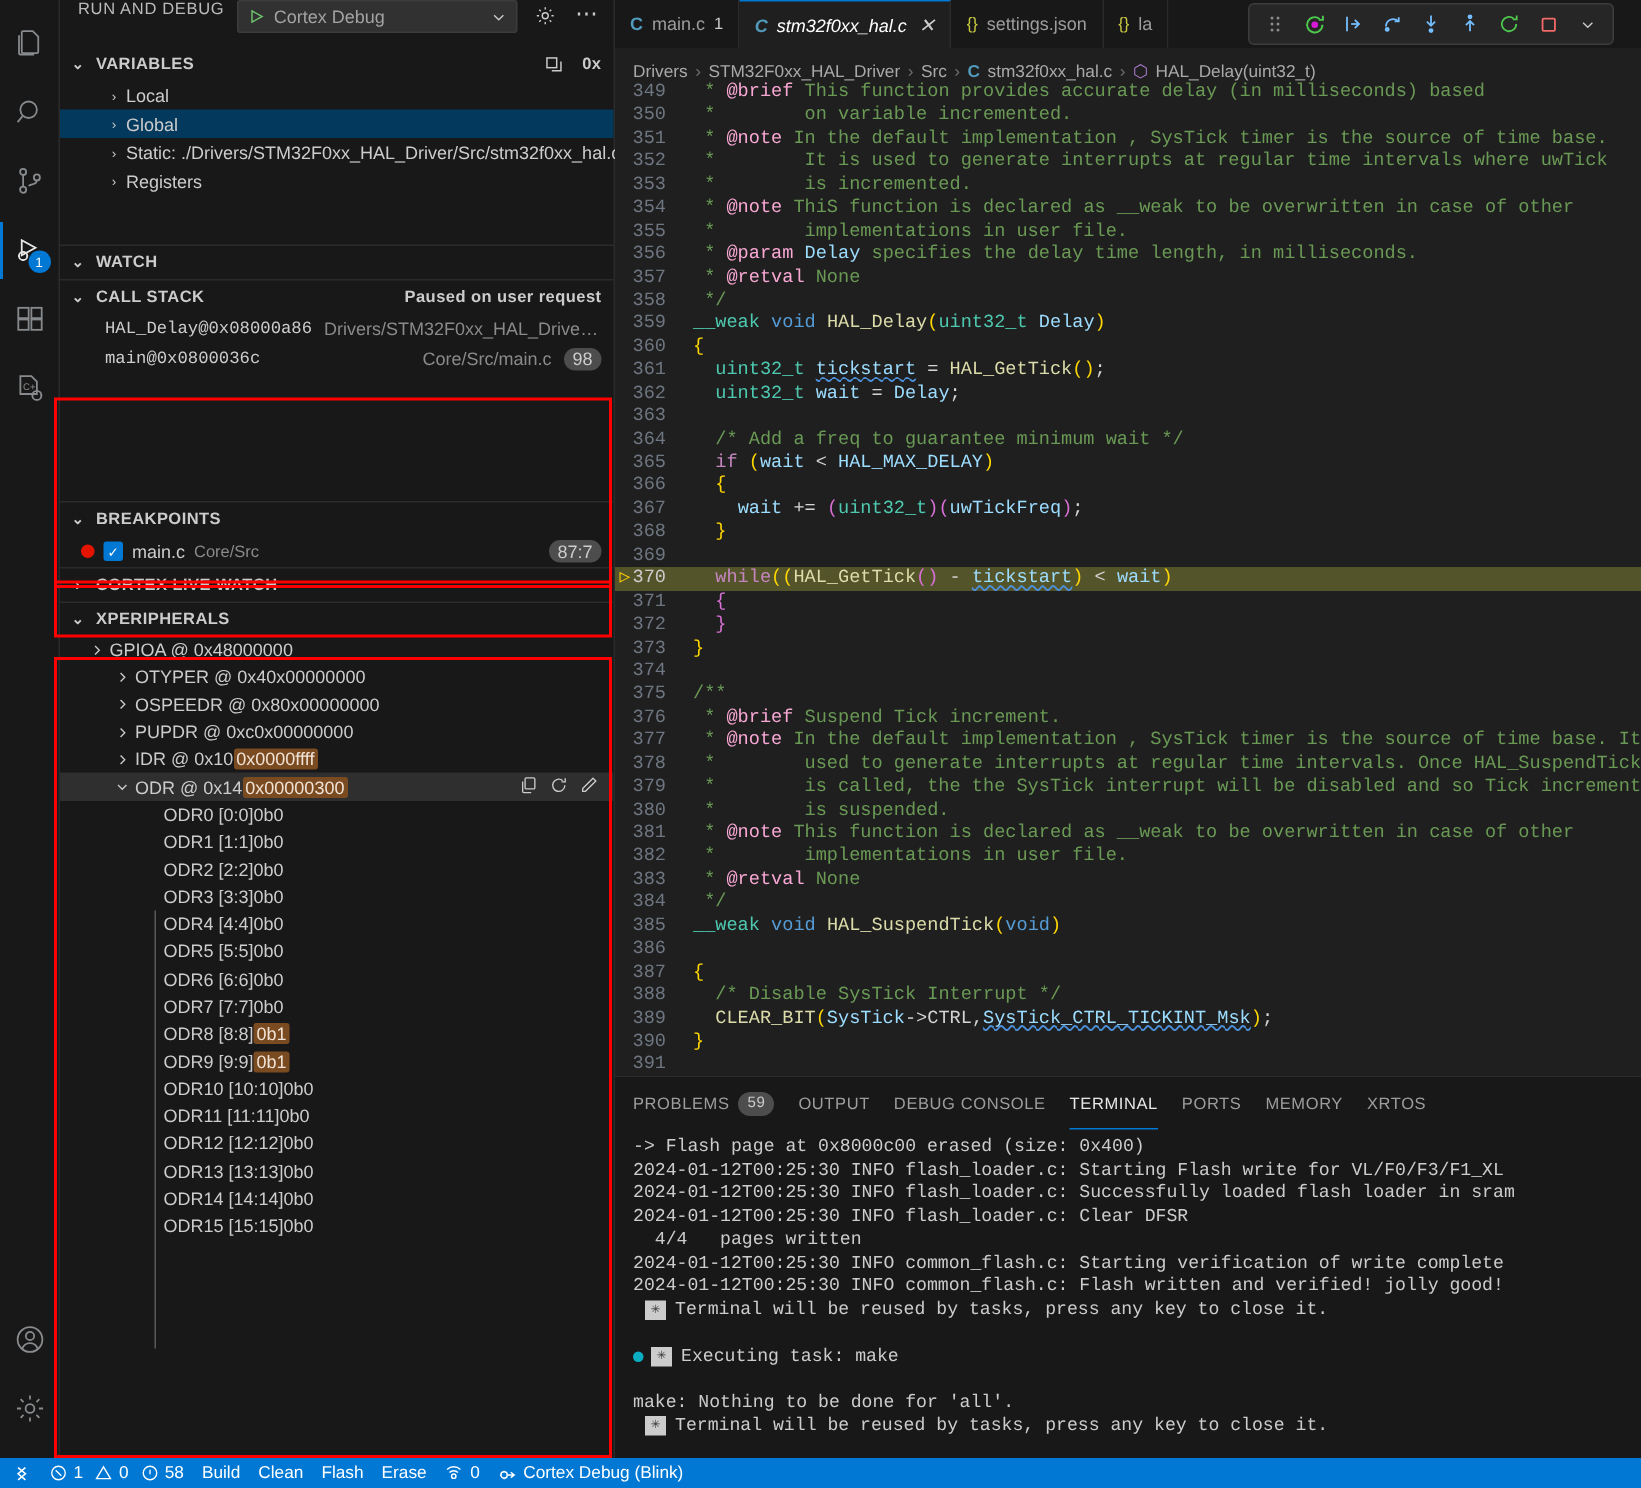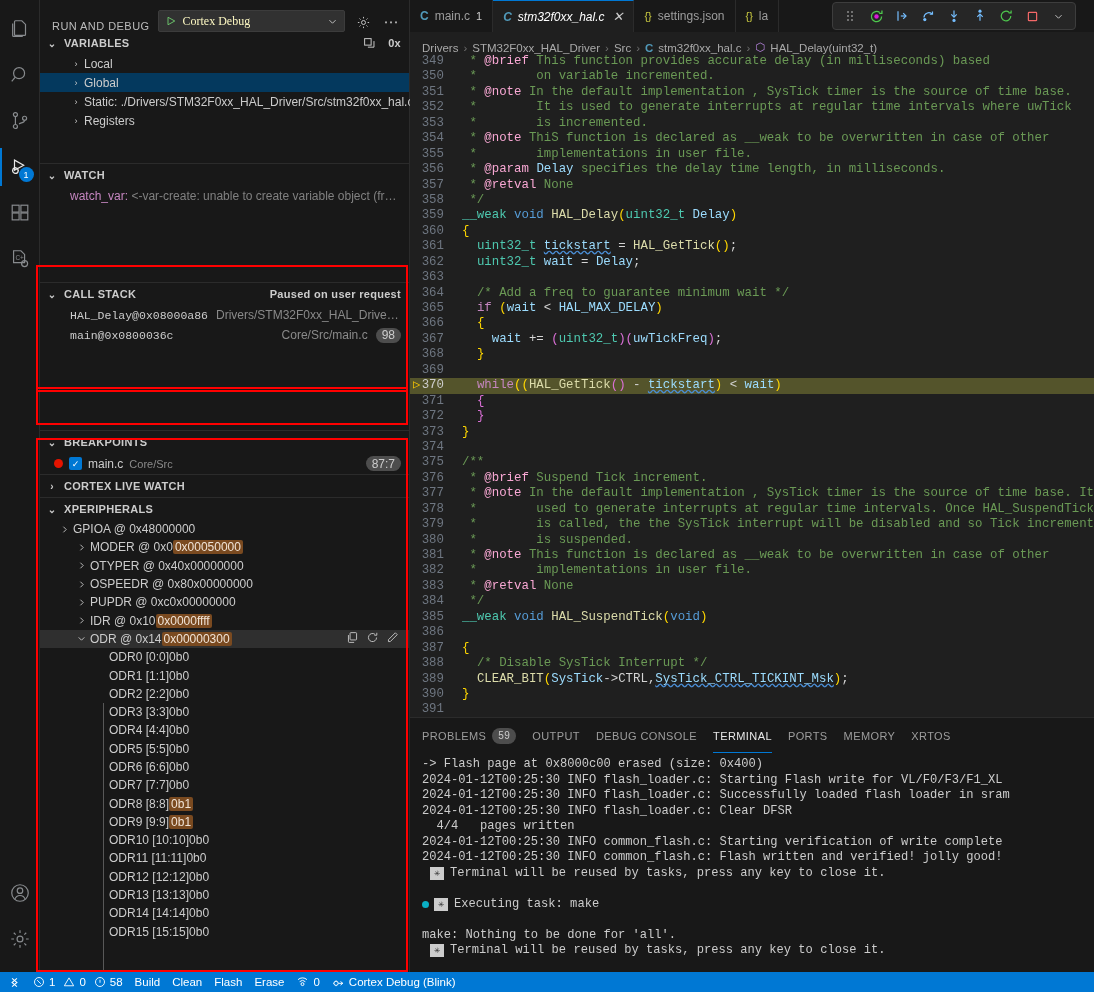--- a/index.html
+++ b/index.html
@@ -26,27 +26,26 @@
   .act-badge {
     position:absolute; right:6px; bottom:8px; background:#0078d4; color:#fff;
     border-radius:9px; min-width:15px; height:15px; font-size:9px;
     display:flex; align-items:center; justify-content:center; padding:0 3px;
     font-family:"Liberation Sans", sans-serif;
   }
 
   
   .sidebar { width:370px; flex:0 0 370px; background:#181818; border-right:1px solid #2b2b2b;
     display:flex; flex-direction:column; min-height:0; position:relative; }
-  .side-head { height:32px; display:flex; align-items:flex-end; gap:8px; padding:0 8px 0 12px; }
+  .side-head { height:32px; display:flex; align-items:flex-start; gap:8px; padding:0 8px 0 12px; }
   .side-title { font-size:11px; letter-spacing:.45px; color:#bbbbbb; font-weight:400; white-space:nowrap; }
   .launch-select {
     flex:1; height:22px; background:#313131; border:1px solid #3c3c3c; border-radius:2px;
-    display:flex; align-items:center; gap:6px; padding:0 6px; color:#fef9c3; font-size:12px;
+    display:flex; align-items:center; gap:6px; padding:0 6px; color:#a3a3a3; font-size:12px;
     min-width:0;
-    font-family:Liberation Serif, serif;
   }
   .launch-name { flex:1; white-space:nowrap; overflow:hidden; text-overflow:ellipsis; }
   .ico { display:inline-flex; align-items:center; justify-content:center; }
   .head-ico { color:#cccccc; width:20px; height:20px; }
 
   .section { border-top:1px solid #2b2b2b; }
   .sec-head { height:22px; display:flex; align-items:center; gap:4px; padding:0 8px 0 4px;
     font-size:11px; font-weight:700; letter-spacing:.3px; color:#cccccc; }
   .sec-head .chev { width:16px; text-align:center; color:#cccccc; font-size:10px; }
   .sec-head .grow { flex:1; }
@@ -290,27 +289,20 @@
             <span>Registers</span>
           </div>
         </div>
       </div>
 
       <div class="section" style="margin-top:31px">
         <div class="sec-head">
           <span class="chev">⌄</span>
           <span>WATCH</span>
         </div>
-        <div class="watch-body">
-          <div class="watch-row">
-            <span class="watch-key">watch_var:</span>
-            <span>&nbsp;</span>
-            <span class="watch-val">&lt;-var-create: unable to create variable object (fr…</span>
-          </div>
-        </div>
       </div>
 
       <div class="section">
         <div class="sec-head">
           <span class="chev">⌄</span>
           <span>CALL STACK</span>
           <span class="grow"></span>
           <span class="sec-extra" style="font-weight:700;color:#cccccc">Paused on user request</span>
         </div>
         <div style="height:125px">
@@ -356,32 +348,20 @@
         <div class="periph-scroll" id="periph-list" style="position: relative;">
             <div class="p-row">
               <span style="display:inline-block;width:18px"></span>
               <span class="tw">
                 <svg width="9" height="9" viewBox="0 0 16 16" fill="none" stroke="#cccccc" stroke-width="1.6">
                   <path d="M6 3l5 5-5 5"></path>
                 </svg>
               </span>
               <span class="p-txt" style="margin-left:3px">
                 <span>GPIOA @ 0x48000000</span>
-              </span>
-            </div>
-            <div class="p-row">
-              <span style="display:inline-block;width:35px"></span>
-              <span class="tw">
-                <svg width="9" height="9" viewBox="0 0 16 16" fill="none" stroke="#cccccc" stroke-width="1.6">
-                  <path d="M6 3l5 5-5 5"></path>
-                </svg>
-              </span>
-              <span class="p-txt" style="margin-left:3px">
-                <span>MODER @ 0x0 </span>
-                <span class="hl">0x00050000</span>
               </span>
             </div>
             <div class="p-row">
               <span style="display:inline-block;width:35px"></span>
               <span class="tw">
                 <svg width="9" height="9" viewBox="0 0 16 16" fill="none" stroke="#cccccc" stroke-width="1.6">
                   <path d="M6 3l5 5-5 5"></path>
                 </svg>
               </span>
               <span class="p-txt" style="margin-left:3px">

